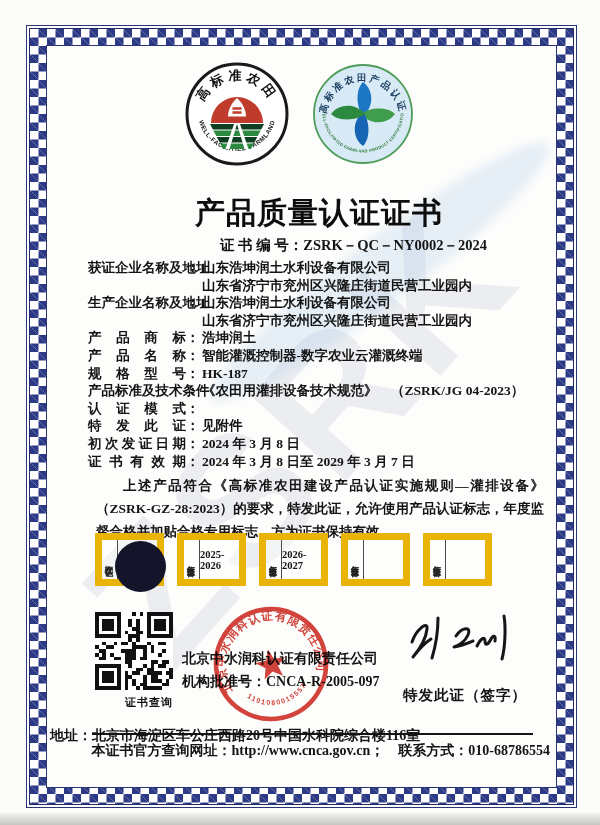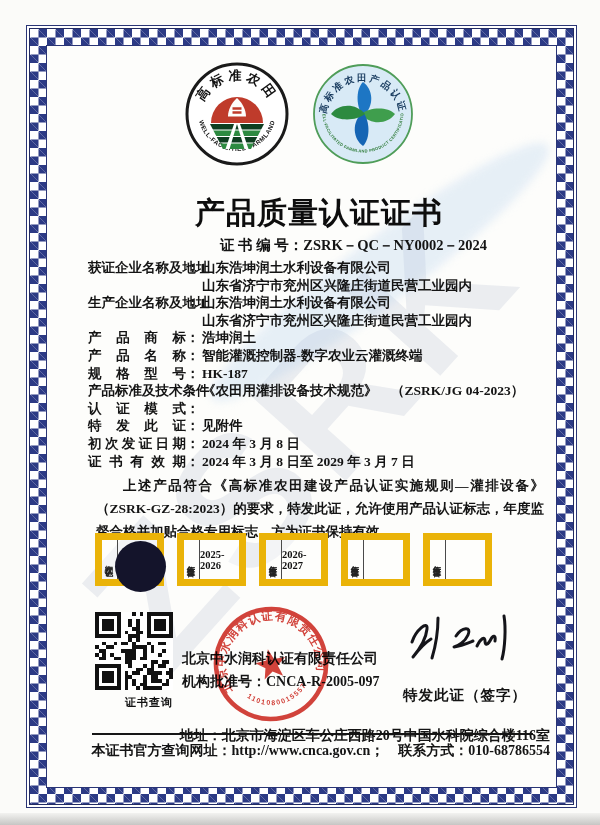--- a/index.html
+++ b/index.html
@@ -59,21 +59,21 @@
   .qr-caption { margin-top:5px; font-size:11px; font-weight:bold; color:#111; letter-spacing:1px; }
 
   .issuer { top:647px; left:182px; font-size:14px; font-weight:bold; color:#141414; line-height:23px; white-space:nowrap; }
 
   .stamp { top:604px; left:211px; width:120px; height:120px; mix-blend-mode:multiply; opacity:0.9; }
   .signature { top:606px; left:398px; width:126px; height:60px; }
   .sign-caption { top:686px; left:403px; font-size:14.5px; font-weight:bold; color:#141414; letter-spacing:1px; }
 
   .sep { top:733px; left:92px; right:67px; border-top:2px solid #161616; }
   .footer1 { top:742px; left:50px; right:50px; text-align:right; font-size:14px; font-weight:bold; color:#141414; white-space:nowrap; }
-  .footer2 { top:727px; left:50px; right:50px; text-align:right; font-size:14px; font-weight:bold; color:#141414; white-space:nowrap; }
+  .footer2 { top:727px; left:50px; right:50px; text-align:left; font-size:14px; font-weight:bold; color:#141414; white-space:nowrap; }
 
   .page-edge { position:absolute; left:0; right:0; bottom:0; height:12px; z-index:5;
                background:linear-gradient(#f2f2f0,#c6c6c4); }
 </style>
 </head>
 <body>
 
 <div class="page">
 
   <div class="frame">

